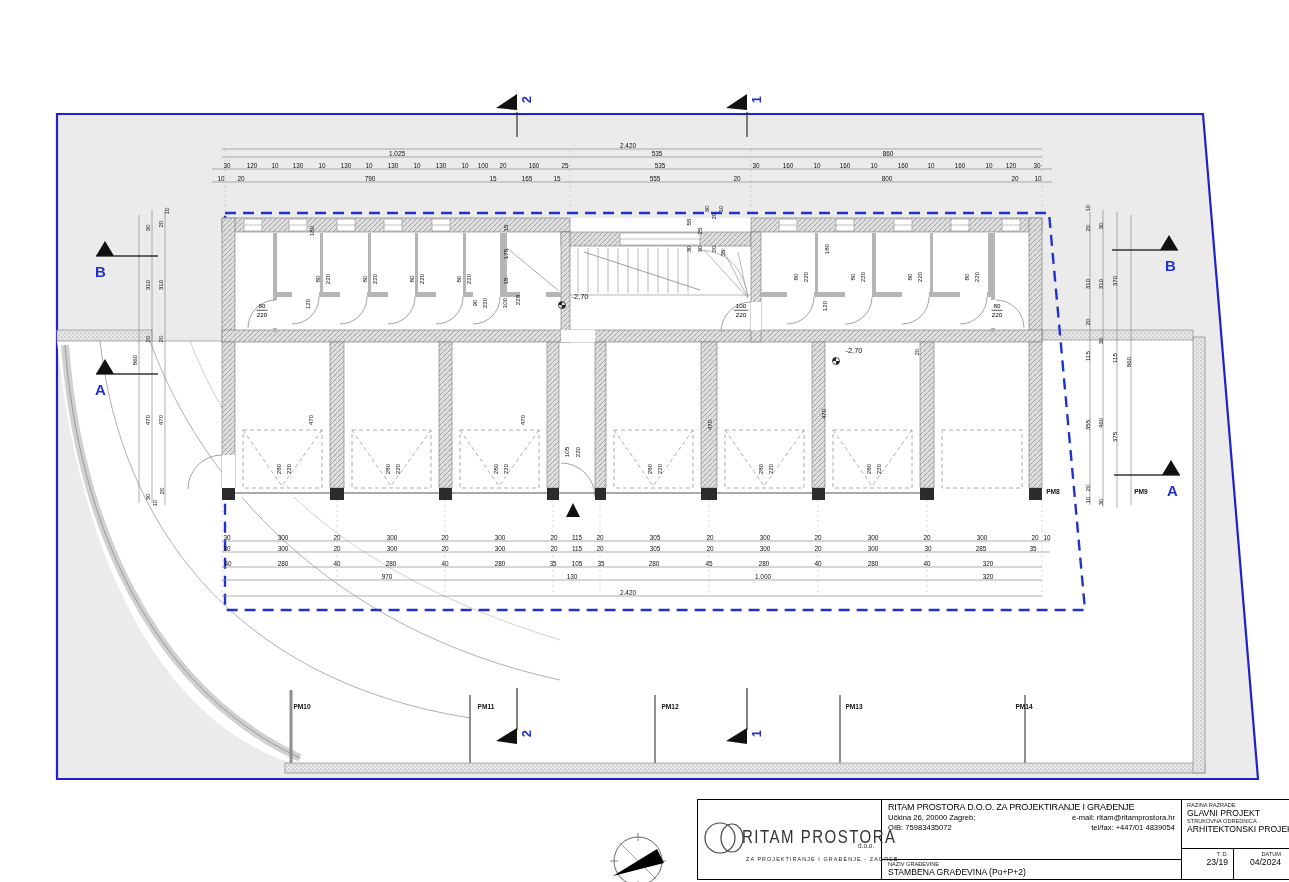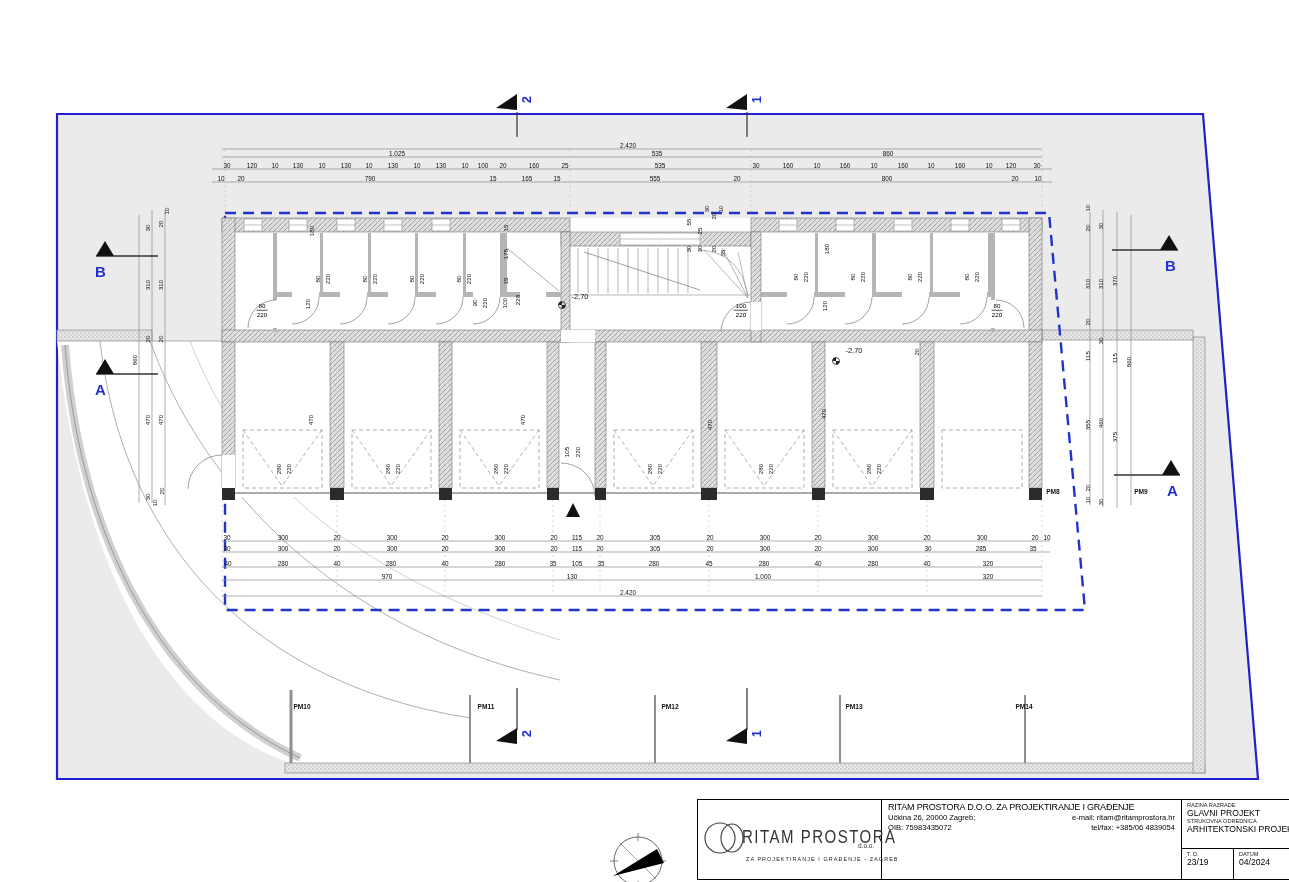--- a/index.html
+++ b/index.html
@@ -23,21 +23,21 @@
   .tb-mid{width:300px;border-right:1.6px solid #000;display:flex;flex-direction:column;box-sizing:border-box;}
   .tb-company{flex:1;padding:2px 6px 0 6px;}
   .tb-company .cname{font-size:9px;letter-spacing:-0.2px;margin-bottom:1px;}
   .tb-row{display:flex;justify-content:space-between;font-size:7.6px;margin-top:1px;}
   .tb-naziv{border-top:1.4px solid #000;padding:1px 6px 2px 6px;}
   .tb-label{font-size:5.6px;color:#222;}
   .tb-value{font-size:8.6px;}
   .tb-right{flex:1;display:flex;flex-direction:column;box-sizing:border-box;}
   .tb-razina{flex:1;padding:2px 5px;}
   .tb-td{border-top:1.4px solid #000;display:flex;height:30px;}
-  .tb-td-cell{width:52px;border-right:1.4px solid #000;padding:2px 5px;box-sizing:border-box;}
+  .tb-td-cell{width:52px;border-right:1.4px solid #000;padding:2px 5px;box-sizing:border-box;text-align:right;}
   .tb-td-cell:last-child{border-right:none;}
   .logo-sub{position:absolute;left:48px;top:56px;font-size:5.4px;letter-spacing:1.1px;color:#222;white-space:nowrap;}
   .logo-main{position:absolute;left:44px;top:28px;font-size:15px;letter-spacing:1.5px;color:#333;white-space:nowrap;
              transform:scaleY(1.25);}
   .logo-doo{position:absolute;left:160px;top:42px;font-size:6.5px;color:#333;}
 </style>
 </head>
 <body>
 
 <div id="sheet">
@@ -554,22 +554,26 @@
   </div>
   <div class="tb-mid">
     <div class="tb-company">
       <div class="cname">RITAM PROSTORA D.O.O. ZA PROJEKTIRANJE I GRAĐENJE</div>
       <div class="tb-row">
         <span>Učkina 26, 20000 Zagreb;</span>
         <span>e-mail: ritam@ritamprostora.hr</span>
       </div>
       <div class="tb-row">
         <span>OIB: 75983435072</span>
-        <span>tel/fax: +385/06 4839054</span>
+        <span>tel/fax: +447/01 4839054</span>
       </div>
+    </div>
+    <div class="tb-naziv">
+      <div class="tb-label">NAZIV GRAĐEVINE</div>
+      <div class="tb-value">STAMBENA GRAĐEVINA (Po+P+2)</div>
     </div>
   </div>
   <div class="tb-right">
     <div class="tb-razina">
       <div class="tb-label">RAZINA RAZRADE</div>
       <div class="tb-value">GLAVNI PROJEKT</div>
       <div class="tb-label">STRUKOVNA ODREDNICA</div>
       <div class="tb-value">ARHITEKTONSKI PROJEKT</div>
     </div>
     <div class="tb-td">

